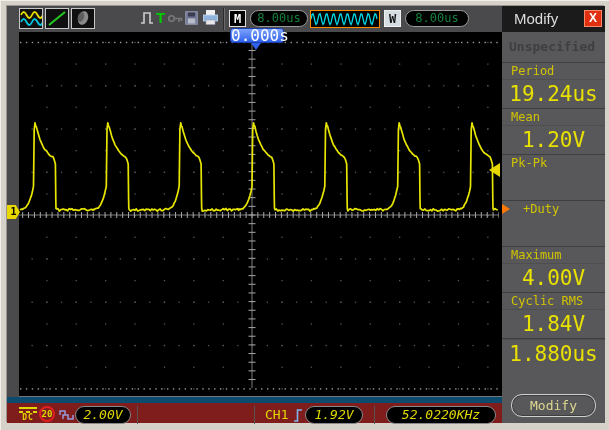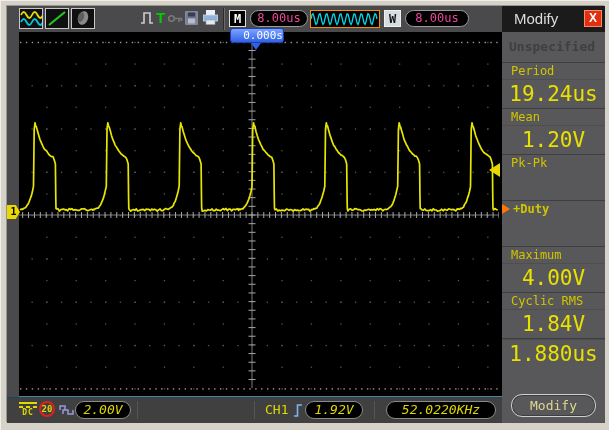--- a/index.html
+++ b/index.html
@@ -9,32 +9,32 @@
   .screen{position:absolute;left:5px;top:4px;width:598px;height:417px;background:#000;
           border:1px solid #9a968e;box-sizing:border-box;}
   
   .toolbar{position:absolute;left:0;top:0;width:598px;height:26px;background:#4a4a4d;}
   .tbtn{position:absolute;top:2px;width:24px;height:21px;background:#101010;
         border:1px solid #c8c8c8;box-sizing:border-box;}
   .mini{position:absolute;top:4px;}
   .letterbox{position:absolute;top:4px;width:17px;height:17px;text-align:center;line-height:17px;
              font-size:12px;font-weight:bold;box-sizing:border-box;}
   .pill{position:absolute;top:4px;height:17px;background:#000;border:1px solid #9a9a9a;
-        border-radius:9px;color:#ec4899;font-size:12px;text-align:center;line-height:15px;
+        border-radius:9px;color:#15803d;font-size:12px;text-align:center;line-height:15px;
         box-sizing:border-box;}
   .tb-divider{position:absolute;top:2px;width:1px;height:22px;background:#2c2c2c;border-right:1px solid #6c6c6c;}
   .thumb{position:absolute;left:303px;top:4px;width:70px;height:18px;background:#000;
          border:1px solid #ff8a00;box-sizing:border-box;}
   
   .leftmargin{position:absolute;left:0;top:26px;width:12px;height:365px;background:#4a4a4d;}
   .wavearea{position:absolute;left:12px;top:26px;width:483px;height:365px;background:#000;
             border-bottom:1px solid #777;box-sizing:border-box;}
   .trigpos{position:absolute;left:223px;top:22px;width:54px;height:15px;z-index:5;
            background:linear-gradient(#7da3ff,#2f62e8);border:1px solid #1a3fb0;border-radius:3px;
-           color:#fff;font-size:11px;text-align:right;line-height:13px;box-sizing:border-box;}
+           color:#fff;font-size:16px;text-align:center;line-height:13px;box-sizing:border-box;}
   .trigpos-tri{position:absolute;left:244px;top:37px;z-index:5;width:0;height:0;
            border-left:5px solid transparent;border-right:5px solid transparent;border-top:7px solid #2f62e8;}
   .chmark{position:absolute;left:0px;top:199px;width:13px;height:14px;background:#e8d800;z-index:6;
           clip-path:polygon(0 0,68% 0,100% 50%,68% 100%,0 100%);color:#000;font-size:10px;
           font-weight:bold;text-align:center;line-height:14px;}
   .triglevel{position:absolute;left:482px;top:157px;width:0;height:0;z-index:6;
           border-right:11px solid #e8d800;border-top:7px solid transparent;border-bottom:7px solid transparent;}
   
   .panel{position:absolute;left:495px;top:0;width:103px;height:417px;background:#58585a;box-sizing:border-box;}
   .panel-header{position:absolute;left:0;top:0;width:103px;height:26px;background:#1b1b1b;}
@@ -49,22 +49,22 @@
   .mlabel{position:relative;height:16px;color:#d2c400;font-size:12px;line-height:16px;padding-left:9px;}
   .mvalue{height:29px;color:#e8e000;font-size:21px;line-height:29px;text-align:center;
           border-top:1px solid #4e4e4e;}
   .sel-arrow{position:absolute;left:0px;top:3px;width:0;height:0;
           border-left:8px solid #ff7700;border-top:5px solid transparent;border-bottom:5px solid transparent;}
   .modify{position:absolute;left:9px;top:388px;width:85px;height:23px;background:transparent;
           border:1px solid #cfcfcf;border-radius:11px;box-shadow:inset 0 0 0 1px #3e3e3e;
           color:#ddd890;font-size:13px;text-align:center;line-height:21px;
           font-family:"DejaVu Sans Mono",monospace;box-sizing:border-box;}
   
-  .bottombar{position:absolute;left:0;top:391px;width:495px;height:26px;background:#404040;
-             border-top:1px solid #0c4a6e;box-sizing:border-box;}
+  .bottombar{position:absolute;left:0;top:391px;width:495px;height:26px;background:#7f1d1d;
+             border-top:6px solid #0c4a6e;box-sizing:border-box;}
   .bpill{position:absolute;top:3px;height:18px;background:#000;border:1px solid #8a8a8a;
          border-radius:9px;color:#e0d800;font-size:13px;text-align:center;line-height:16px;box-sizing:border-box;font-style:italic;}
   .bdiv{position:absolute;top:3px;width:1px;height:18px;background:#555;}
   .btext{position:absolute;top:4px;color:#e0d800;font-size:13px;}
   .dcicon{position:absolute;left:12px;top:2px;width:18px;height:21px;color:#e0d800;font-size:8px;font-weight:bold;}
   .dcicon .l1{height:2px;background:#e0d800;margin-top:2px;}
   .dcicon .l2{height:2px;margin-top:2px;background:repeating-linear-gradient(90deg,#e0d800 0 4px,transparent 4px 7px);}
   .dcicon .txt{text-align:center;line-height:10px;letter-spacing:1px;}
   .bwicon{position:absolute;left:32px;top:3px;width:16px;height:16px;border:2px solid #e02020;
           border-radius:50%;box-sizing:border-box;color:#e0d800;font-size:9px;font-weight:bold;
@@ -921,21 +921,21 @@
           </div>
           <div class="mblock" style="top: 102px;">
             <div class="mlabel">Mean</div>
             <div class="mvalue">1.20V</div>
           </div>
           <div class="mblock" style="top: 148px;">
             <div class="mlabel">Pk-Pk</div>
           </div>
           <div class="mblock" style="top: 194px;">
             <div class="sel-arrow"></div>
-            <div class="mlabel" style="padding-left: 11px; font-weight: bold;">+Duty</div>
+            <div class="mlabel" style="padding-left: 21px;">+Duty</div>
           </div>
           <div class="mblock" style="top: 240px;">
             <div class="mlabel">Maximum</div>
             <div class="mvalue">4.00V</div>
           </div>
           <div class="mblock" style="top: 286px;">
             <div class="mlabel">Cyclic RMS</div>
             <div class="mvalue">1.84V</div>
           </div>
           <div class="mblock" style="top: 332px;">

